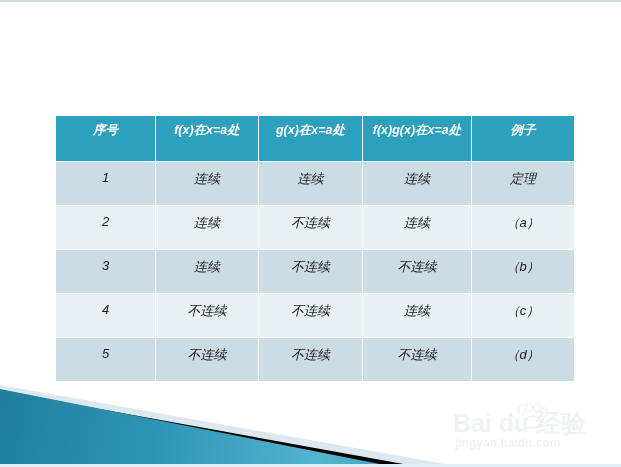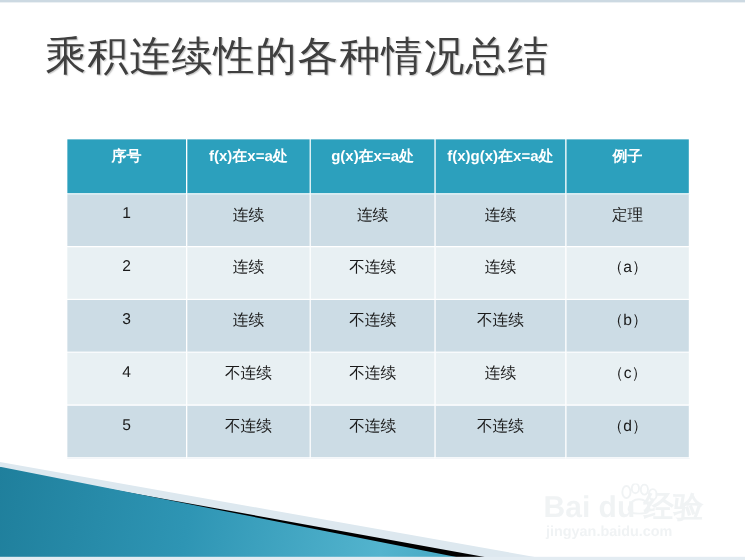--- a/index.html
+++ b/index.html
@@ -55,20 +55,21 @@
     top: 115px;
     width: 515px;
     border-collapse: collapse;
     table-layout: fixed;
   }
   #compare-table td, #compare-table th {
     border: 1px solid #ffffff;
     padding: 0;
     text-align: center;
     vertical-align: top;
+    font-style: italic;
   }
   #compare-table thead th {
     background: #2ca0bd;
     color: #ffffff;
     font-weight: bold;
     font-size: 12.5px;
     line-height: 15px;
     height: 46px;
     padding-top: 7px;
     box-sizing: border-box;
@@ -160,21 +161,20 @@
     white-space: nowrap;
   }
 </style>
 </head>
 <body>
 
 <div id="slide">
 
   <div class="edge-rule-top"></div>
 
-  <div id="slide-title">乘积连续性的各种情况总结</div>
 
   <table id="compare-table">
     <thead>
       <tr>
         <th class="col-idx">序号</th>
         <th class="col-f">f(x)在x=a处</th>
         <th class="col-g">g(x)在x=a处</th>
         <th class="col-fg">f(x)g(x)在x=a处</th>
         <th class="col-ex">例子</th>
       </tr>

